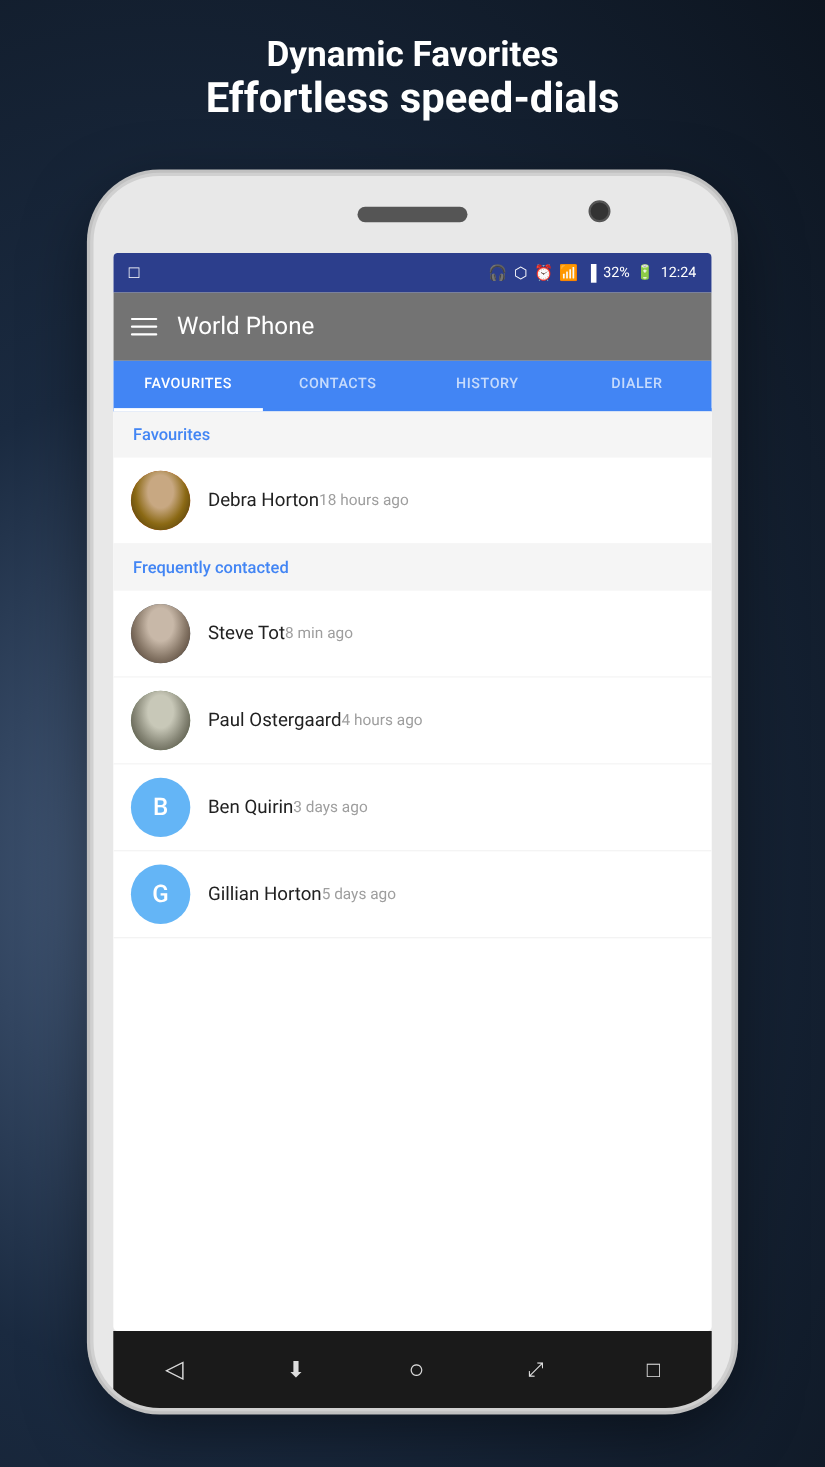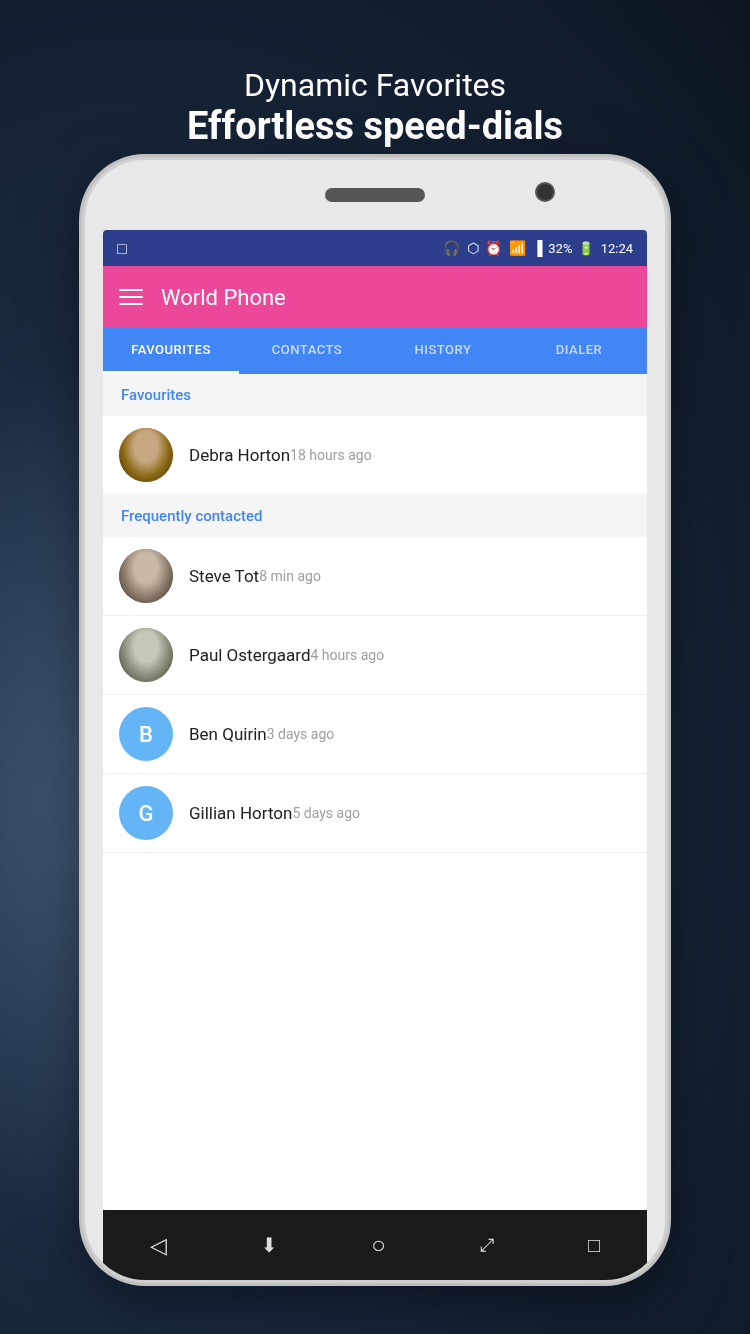--- a/index.html
+++ b/index.html
@@ -24,23 +24,22 @@
       position: absolute;
       top: 30px;
       left: 0; right: 0;
       text-align: center;
       z-index: 2;
       color: white;
     }
 
     .header-text .subtitle {
       font-size: 32px;
-      font-weight: 400;
+      font-weight: 700;
       letter-spacing: 0;
-      margin-top: 36px;
     }
 
     .header-text .title {
       font-size: 38px;
       font-weight: 700;
     }
 
     
     .phone-shell {
       position: absolute;
@@ -139,21 +138,21 @@
       color: white;
       font-size: 13px;
     }
 
     .status-icon {
       font-size: 14px;
     }
 
     
     .app-bar {
-      background: #ec4899;
+      background: #737373;
       height: 62px;
       display: flex;
       align-items: center;
       padding: 0 16px;
       gap: 18px;
     }
 
     .hamburger {
       display: flex;
       flex-direction: column;

